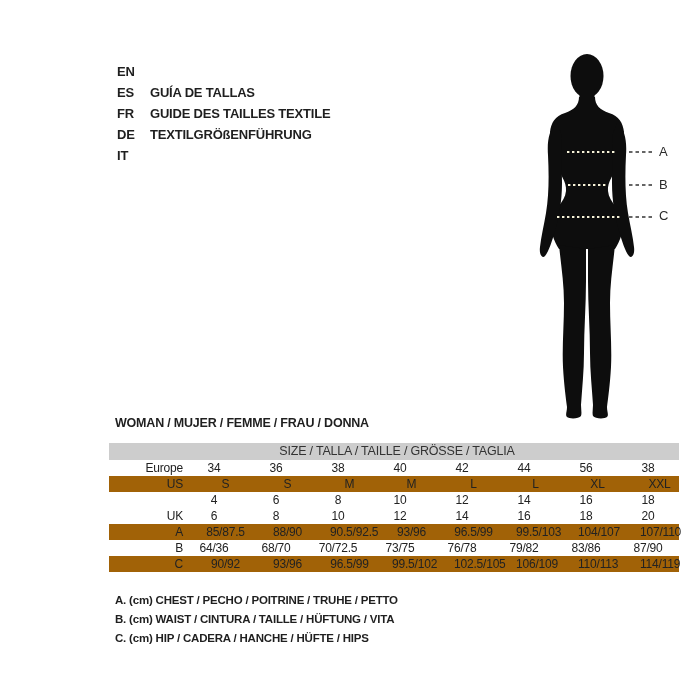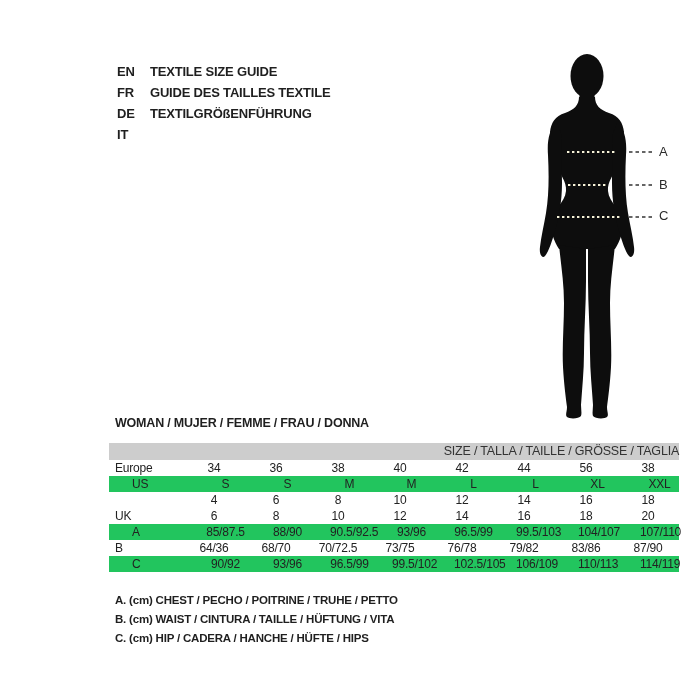--- a/index.html
+++ b/index.html
@@ -15,42 +15,45 @@
   .figure-svg{position:absolute;left:482px;top:53px;}
   .measure-label{position:absolute;left:612px;width:20px;font-size:13px;color:#2b2b2b;line-height:14px;}
   #mlabel-a{top:145px;} #mlabel-b{top:178px;} #mlabel-c{top:209px;}
   
   .section-title{position:absolute;left:68px;top:416px;font-size:12.5px;font-weight:700;letter-spacing:-0.2px;}
   
   .size-table{position:absolute;left:62px;top:443px;width:570px;border-collapse:collapse;table-layout:fixed;}
   .size-table col.c-label{width:74px;}
   .size-table col.c-val{width:62px;}
   .size-table th{
-    background:#cdcdcd;text-align:right;font-weight:400;font-size:12.5px;color:#333;
+    background:#cdcdcd;text-align:center;font-weight:400;font-size:12.5px;color:#333;
     height:17px;line-height:17px;padding:0 0 0 6px;letter-spacing:-0.2px;
   }
   .size-table td{
     height:16px;line-height:16px;padding:0;text-align:center;
     font-size:12px;font-weight:400;color:#222;letter-spacing:-0.2px;white-space:nowrap;
   }
-  .size-table td.lbl{text-align:left;padding-left:6px;}
-  .size-table tr.shaded td{background:#22c55e;padding-left:23px;}
+  .size-table td.lbl{text-align:right;padding-left:6px;}
+  .size-table tr.shaded td{background:#a16207;padding-left:23px;}
   
   .notes{position:absolute;left:68px;top:591px;}
   .note-line{height:19px;line-height:19px;font-size:11.5px;font-weight:700;letter-spacing:-0.2px;}
 </style>
 </head>
 <body>
 
 <div class="page">
 
   <div class="langs">
     <div class="lang-row">
       <span class="lang-code">EN</span>
-      <span class="lang-text">TEXTILE SIZE GUIDE</span>
+    </div>
+    <div class="lang-row">
+      <span class="lang-code">ES</span>
+      <span class="lang-text">GUÍA DE TALLAS</span>
     </div>
     <div class="lang-row">
       <span class="lang-code">FR</span>
       <span class="lang-text">GUIDE DES TAILLES TEXTILE</span>
     </div>
     <div class="lang-row">
       <span class="lang-code">DE</span>
       <span class="lang-text">TEXTILGRÖßENFÜHRUNG</span>
     </div>
     <div class="lang-row">

